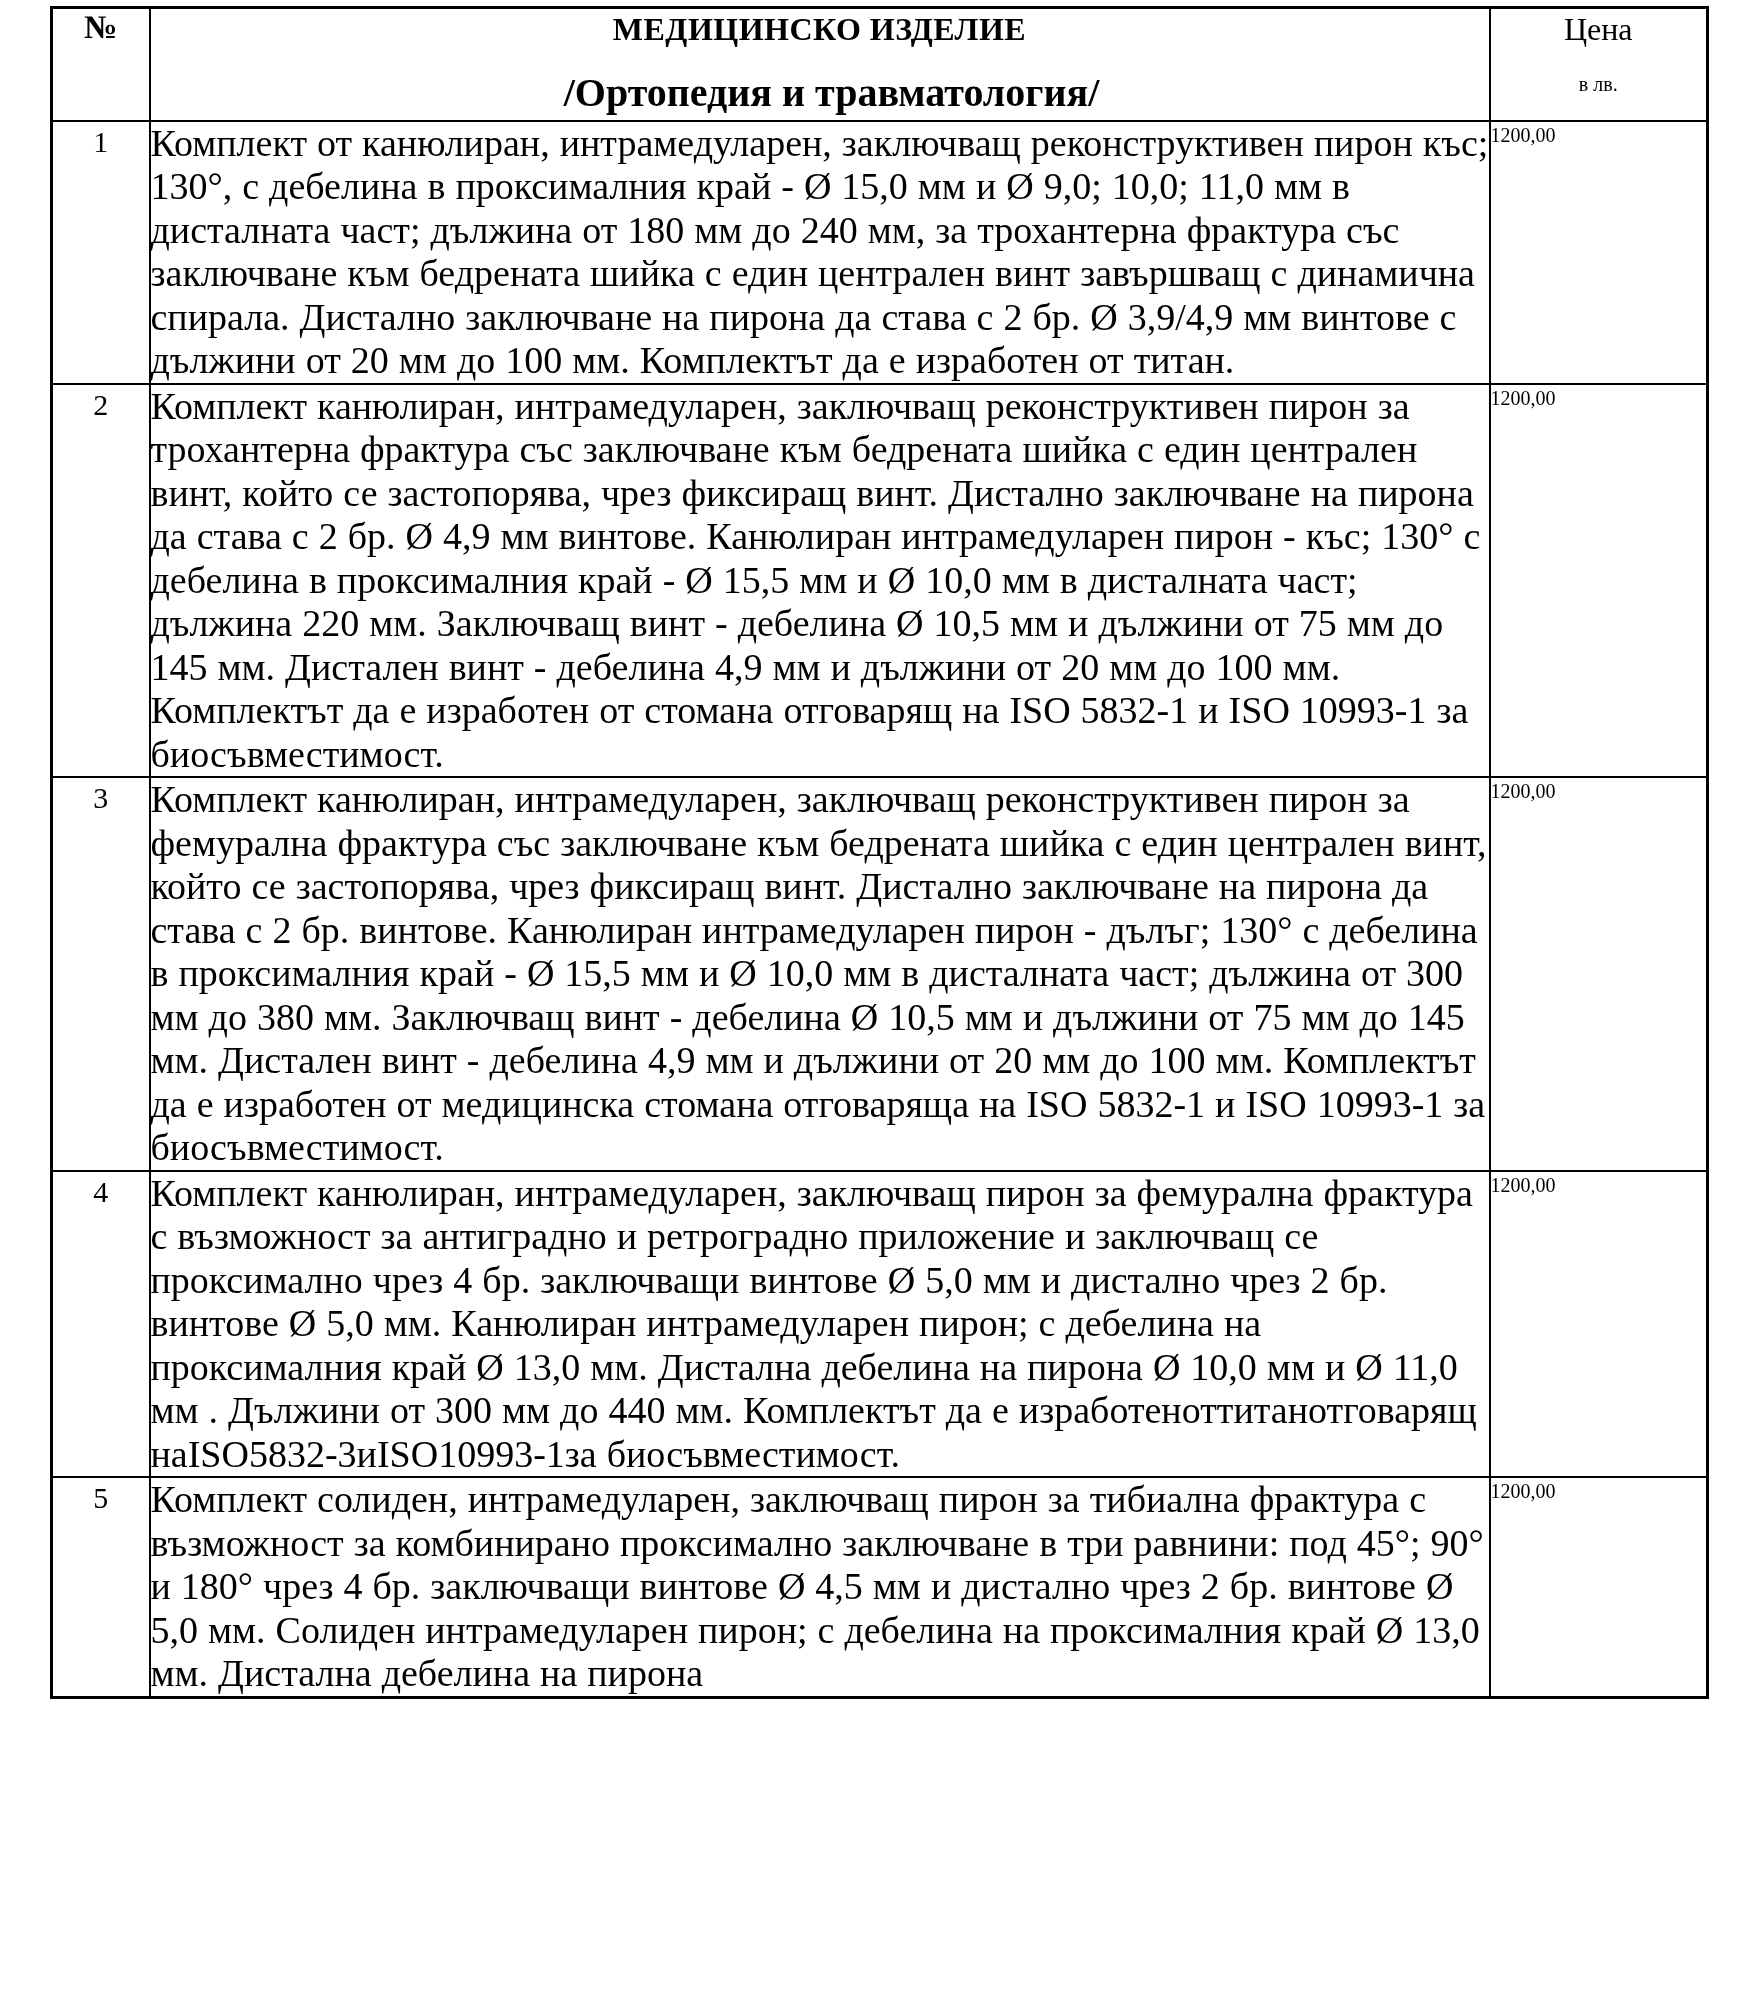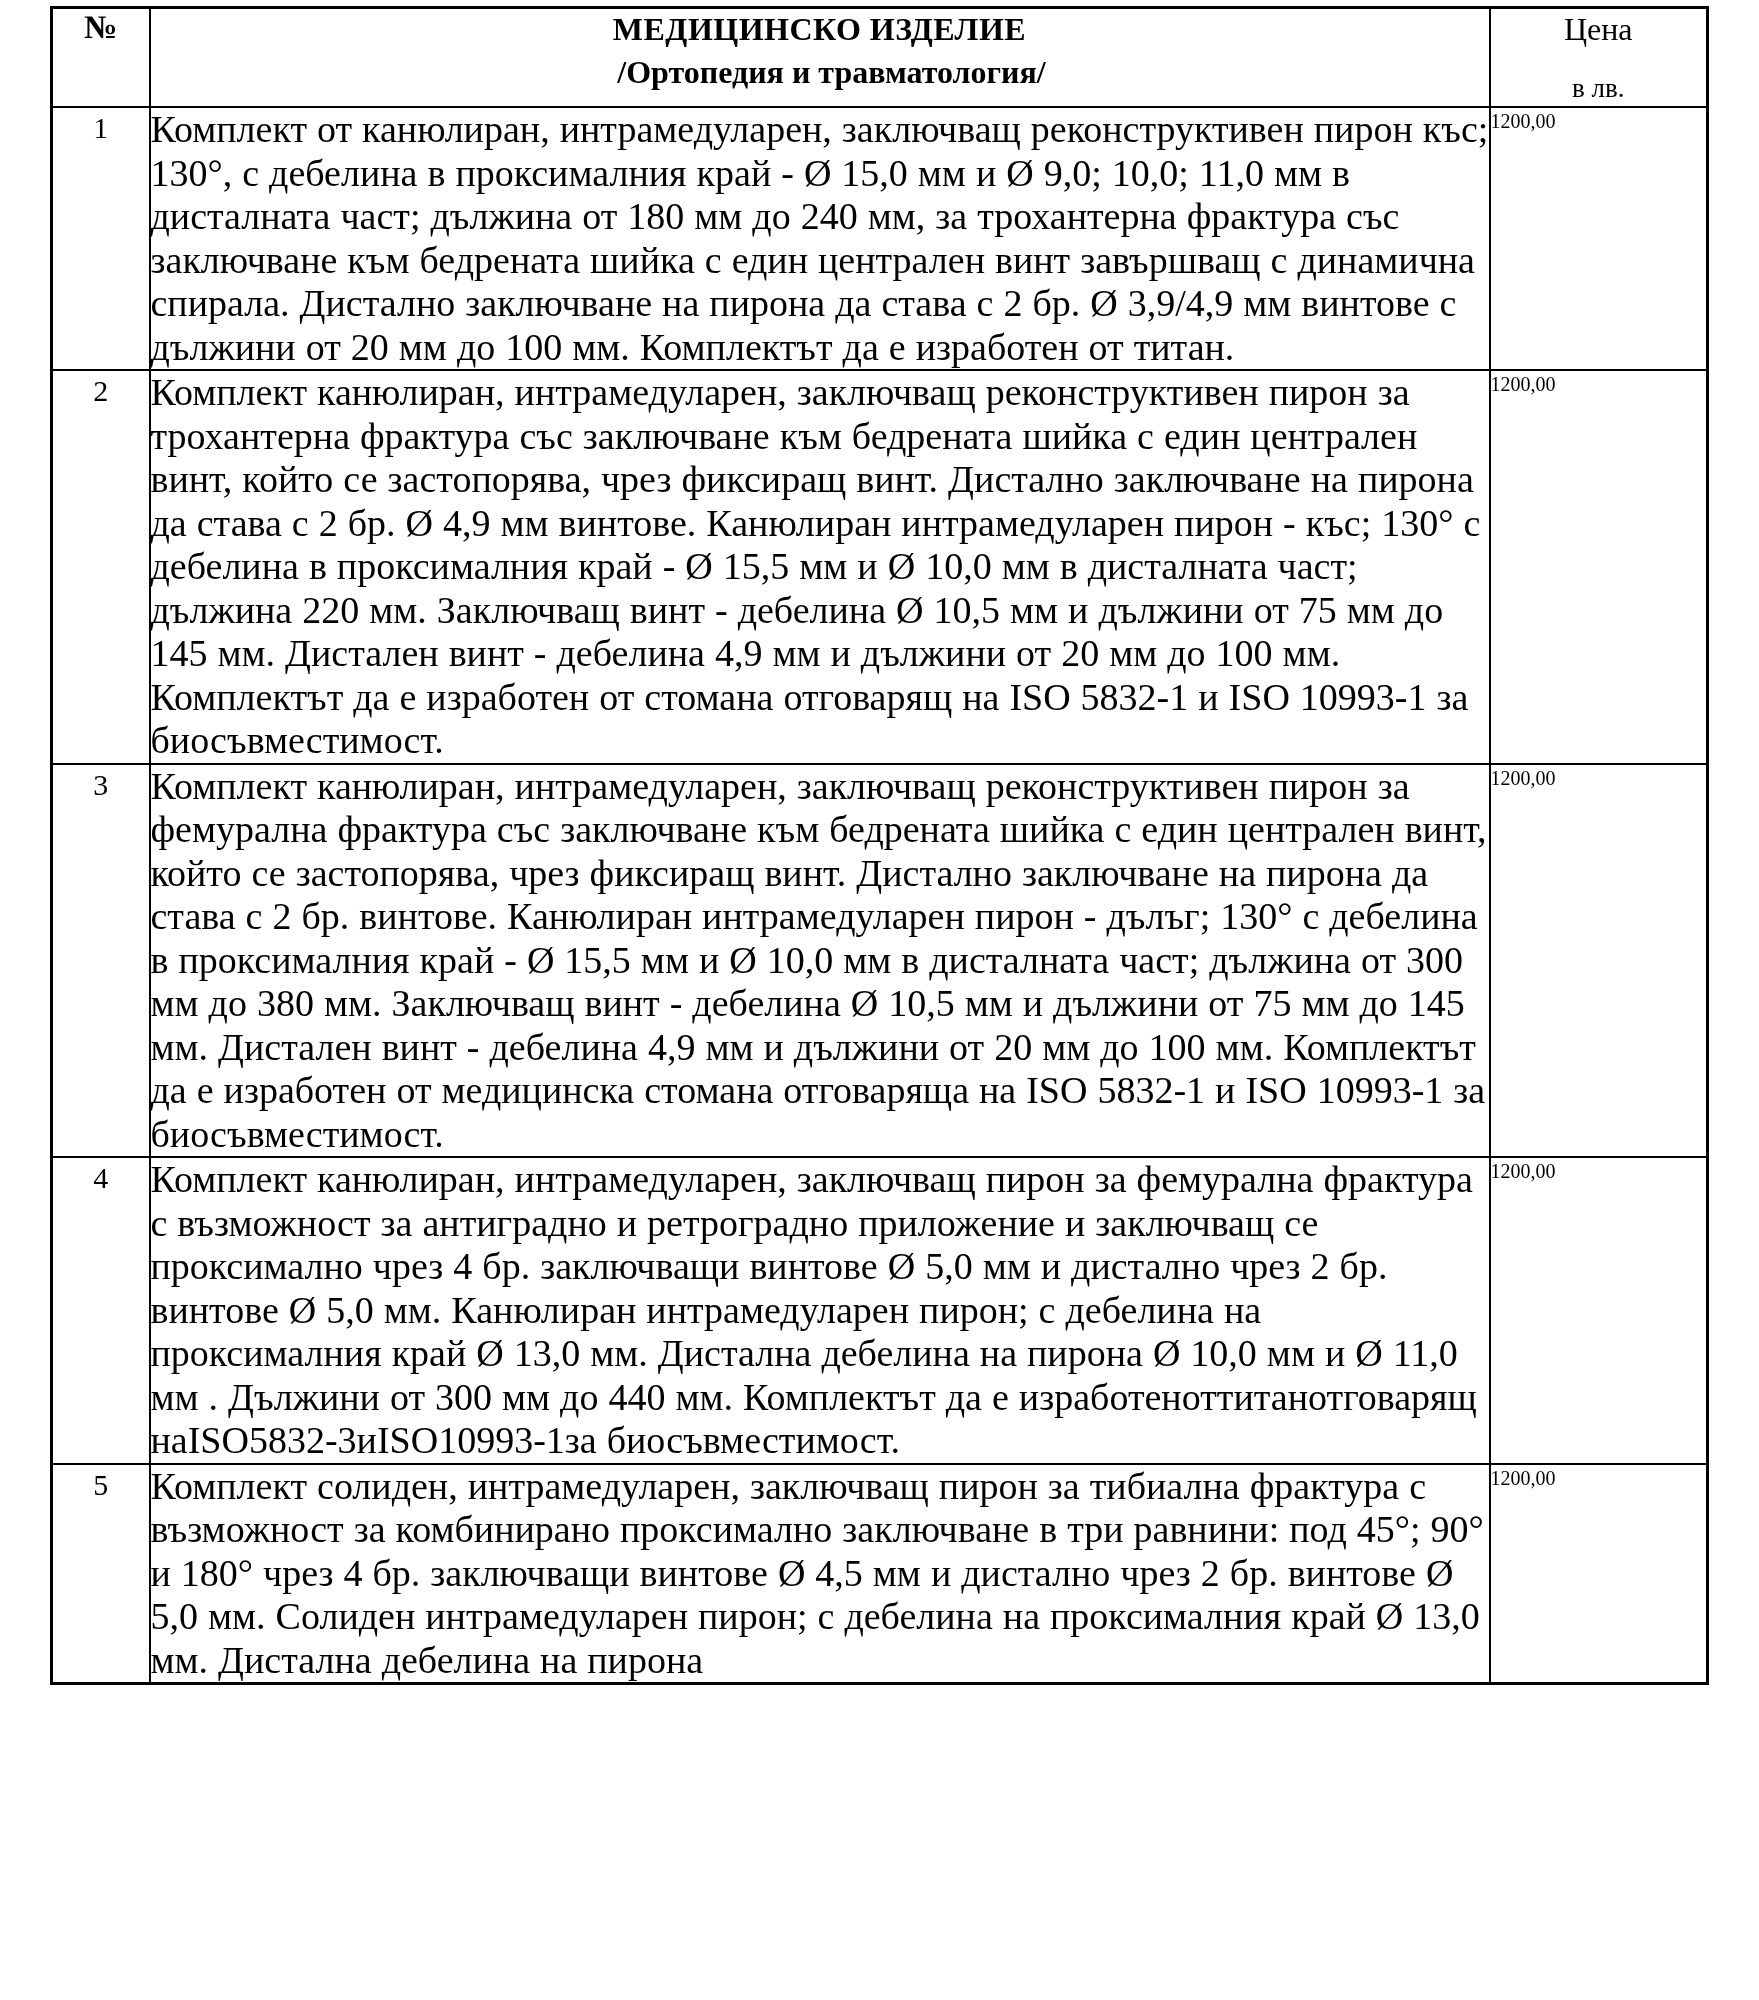--- a/index.html
+++ b/index.html
@@ -59,38 +59,38 @@
     padding: 6px 10px 10px 10px;
     vertical-align: top;
   }
   .hdr-title {
     font-size: 32px;
     letter-spacing: 0.5px;
     line-height: 1.3;
     white-space: nowrap;
   }
   .hdr-sub {
-    font-size: 32px;
+    font-size: 40px;
     line-height: 1.35;
-    margin-top: 0;
+    margin-top: 15px;
     white-space: nowrap;
     padding-left: 24px;
   }
   .hdr-price {
     text-align: center;
     font-weight: normal;
     padding: 6px 6px 8px 6px;
     vertical-align: top;
   }
   .hdr-price-main {
     font-size: 32px;
     line-height: 1.25;
   }
   .hdr-price-sub {
-    font-size: 27px;
+    font-size: 20px;
     line-height: 1.3;
     margin-top: 22px;
   }
 
   
   .cell-num {
     text-align: center;
     font-size: 30px;
     line-height: 1.3;
     padding: 7px 0 0 0;

